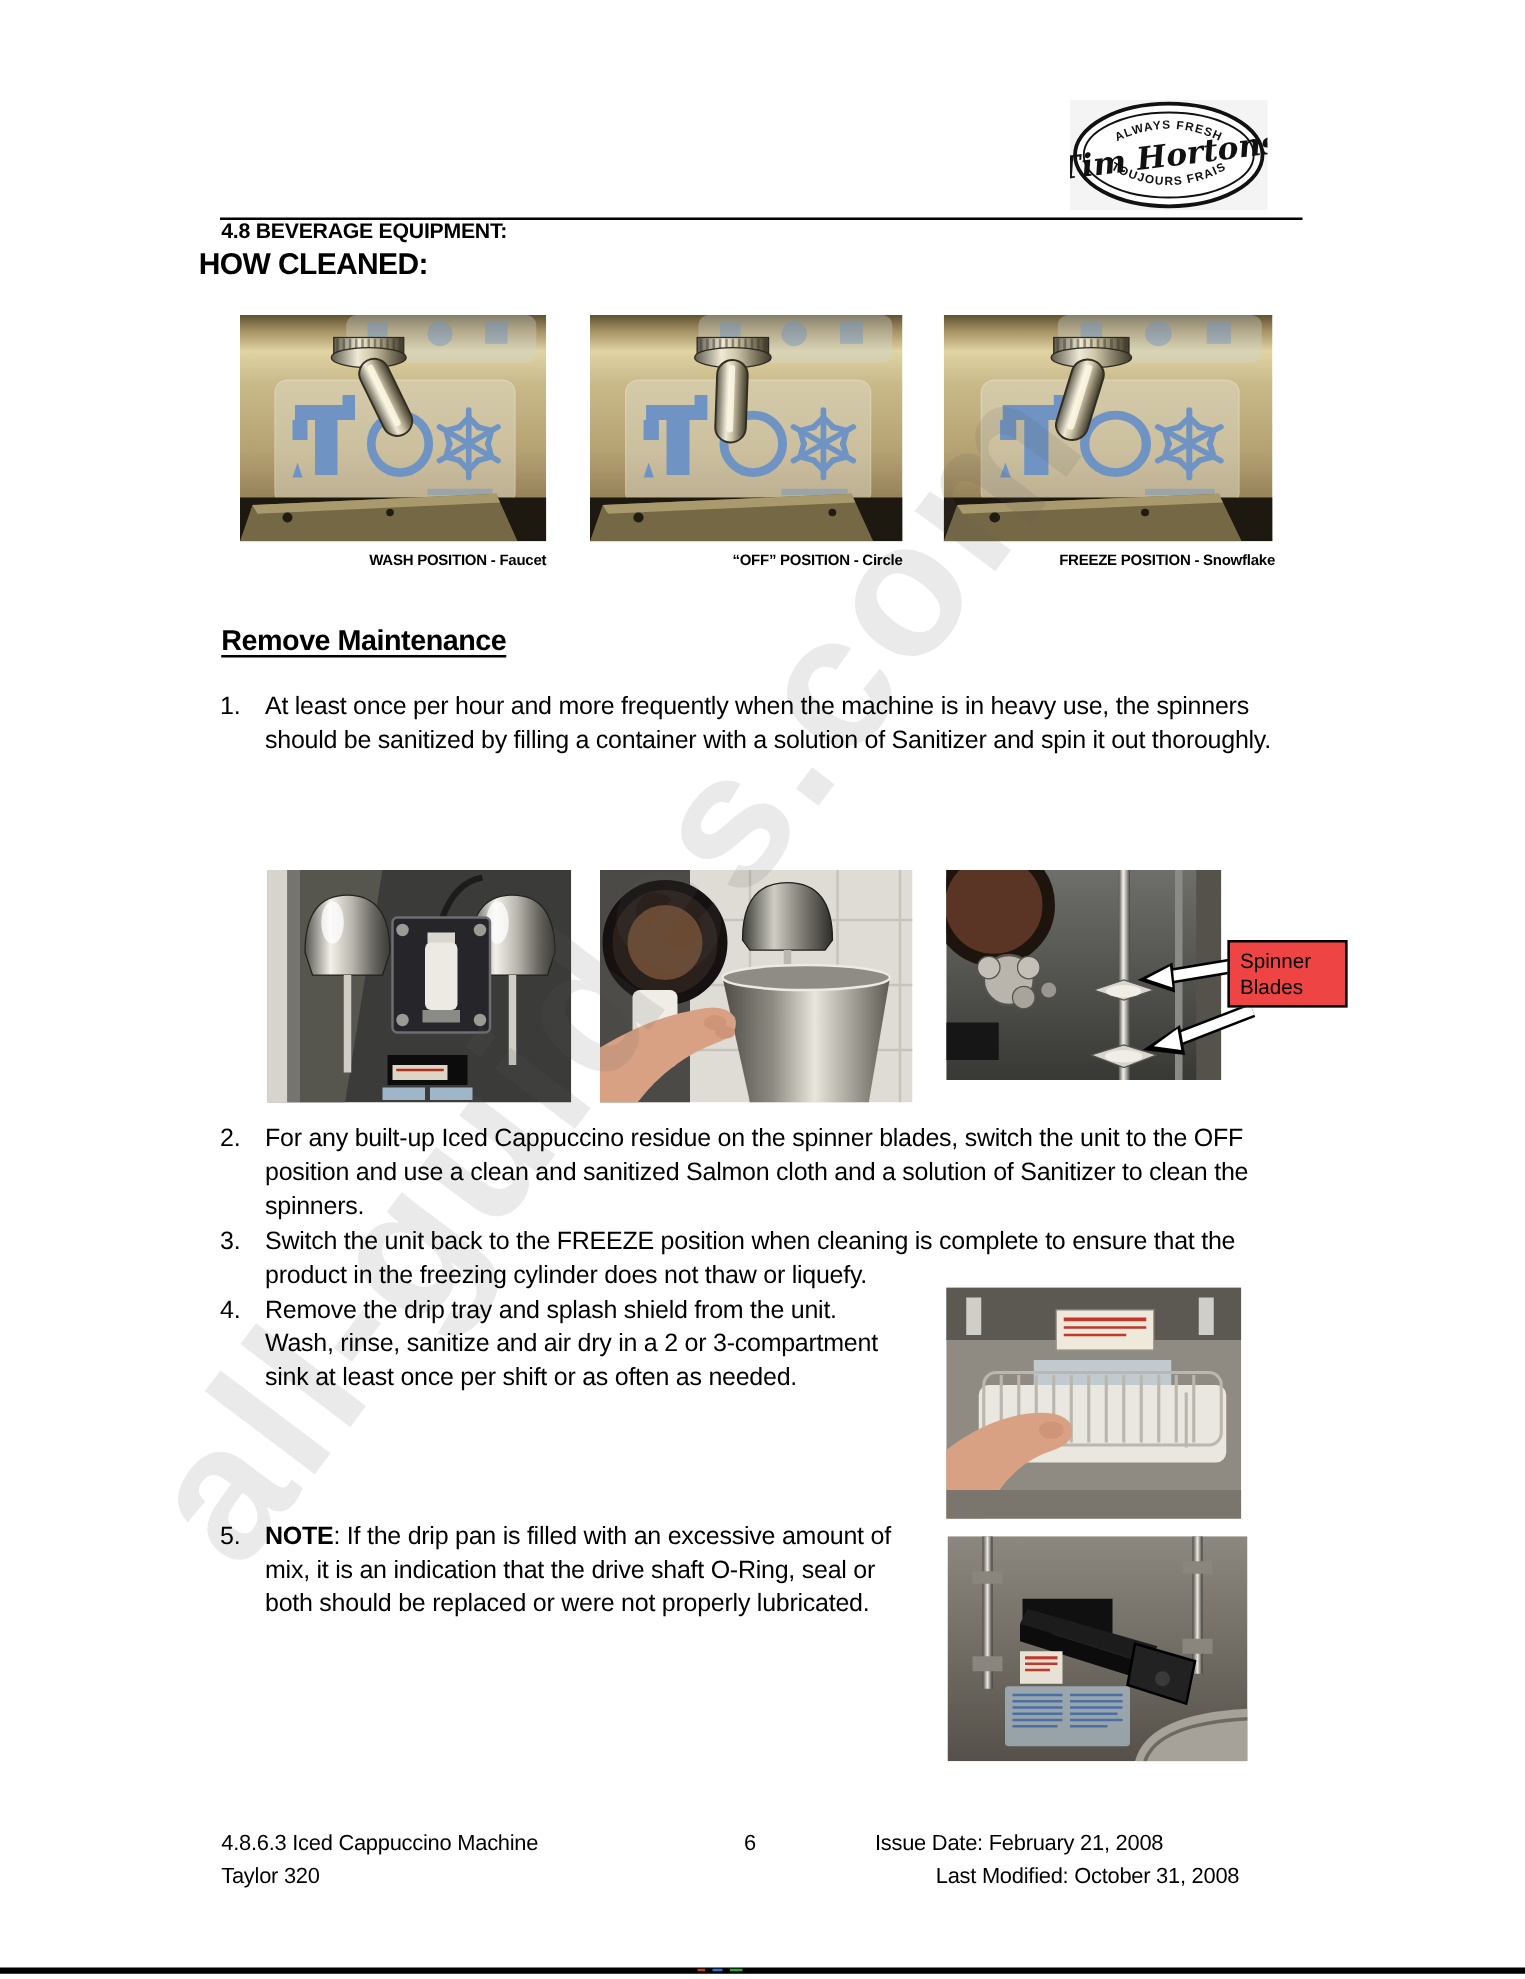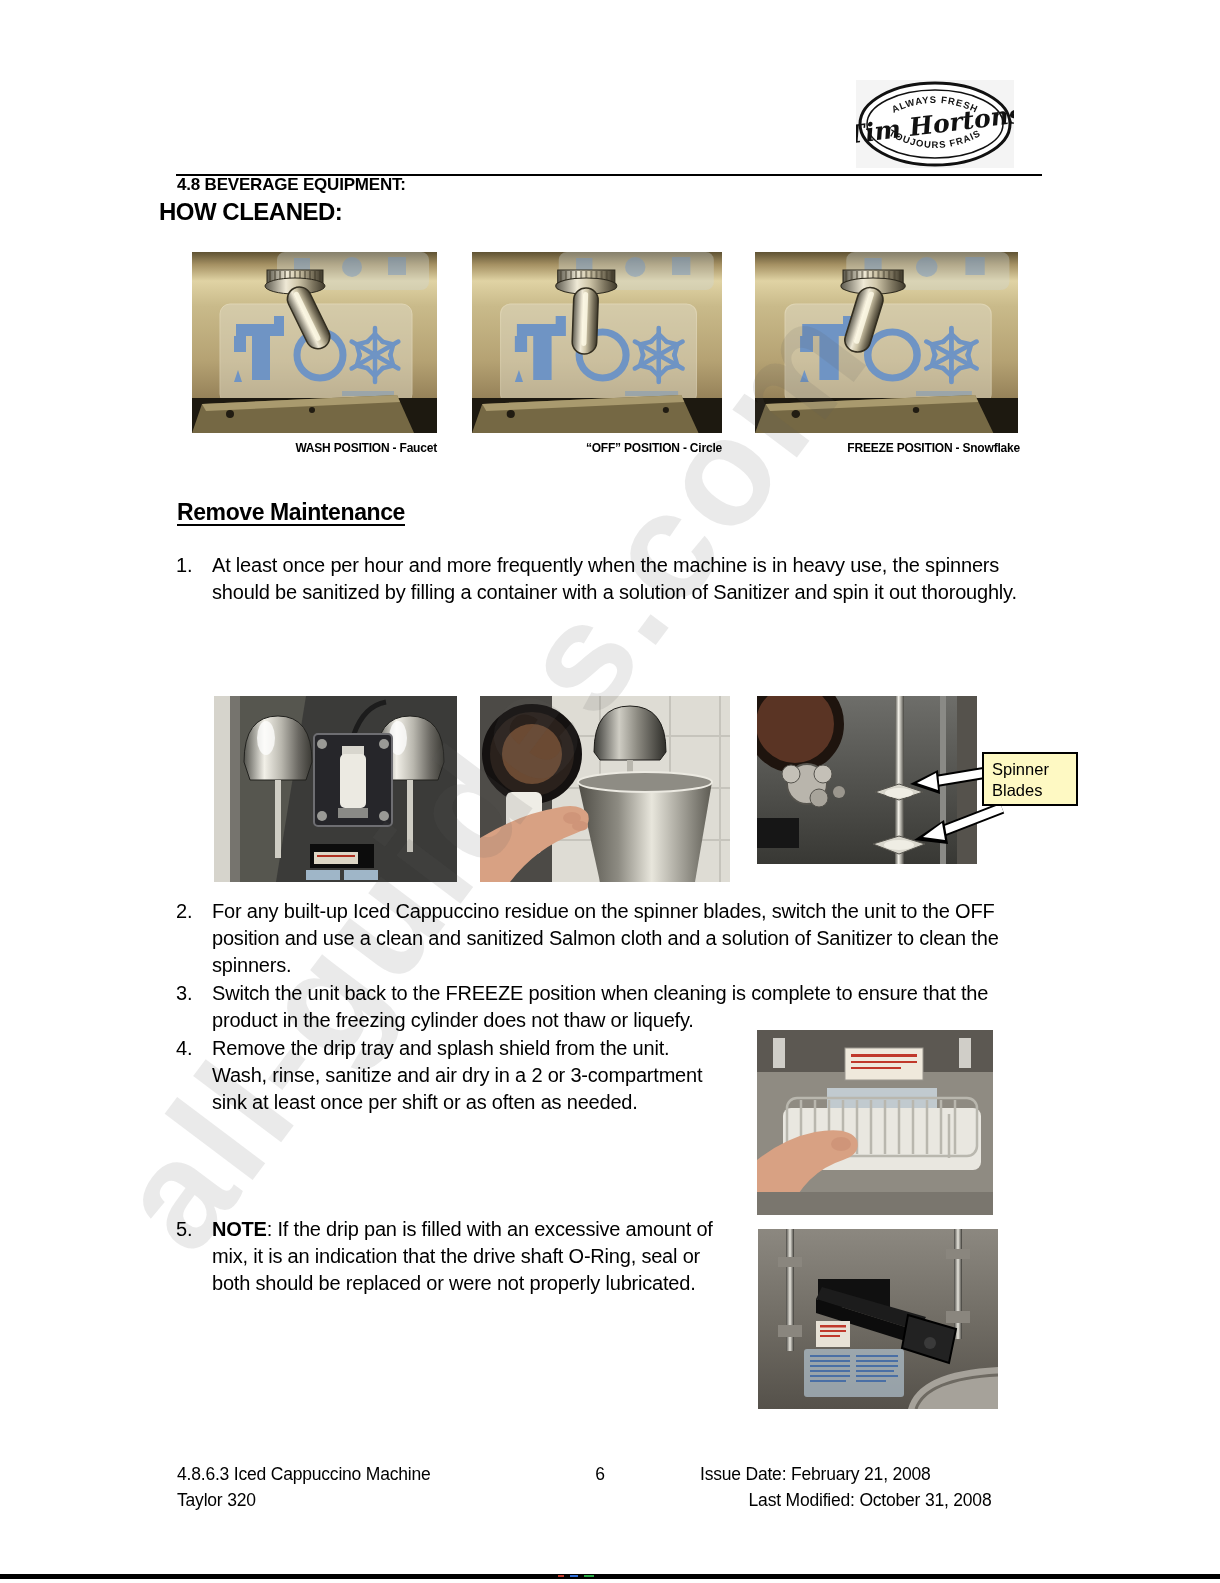--- a/index.html
+++ b/index.html
@@ -15,21 +15,21 @@
   .hrule{left:176px;top:174px;width:866px;height:2px;background:#000;}
   .logo{left:856px;top:80px;width:158px;height:88px;background:#f4f4f4;}
   .title{left:159px;top:198px;font-size:24px;font-weight:bold;letter-spacing:-0.5px;
          text-underline-offset:4px;}
   .sub{left:177px;top:499px;font-size:23px;font-weight:bold;letter-spacing:-0.4px;
        text-decoration:underline;text-underline-offset:4px;}
   .caption{font-size:12px;font-weight:bold;letter-spacing:-0.2px;text-align:right;top:441px;}
   .step{display:flex;font-size:20px;line-height:27px;letter-spacing:-0.2px;left:176px;}
   .step .num{width:36px;flex:none;}
   .note-label{font-weight:bold;}
-  .callout{left:982px;top:752px;width:96px;height:54px;border:2px solid #000;background:#fef9c3;
+  .callout{left:982px;top:752px;width:96px;height:54px;border:2px solid #000;background:#ef4444;
            font-size:16.5px;line-height:21px;padding:5px 4px 0 8px;z-index:4;box-sizing:border-box;}
   .footer{font-size:17.5px;letter-spacing:-0.2px;}
   .edgebar{left:0;top:1574px;width:1220px;height:5px;background:#000;z-index:5;}
   .edgebar span{position:absolute;top:1px;height:2px;display:block;}
   svg{display:block;}
 </style>
 </head>
 <body>
 
 <div class="page">

